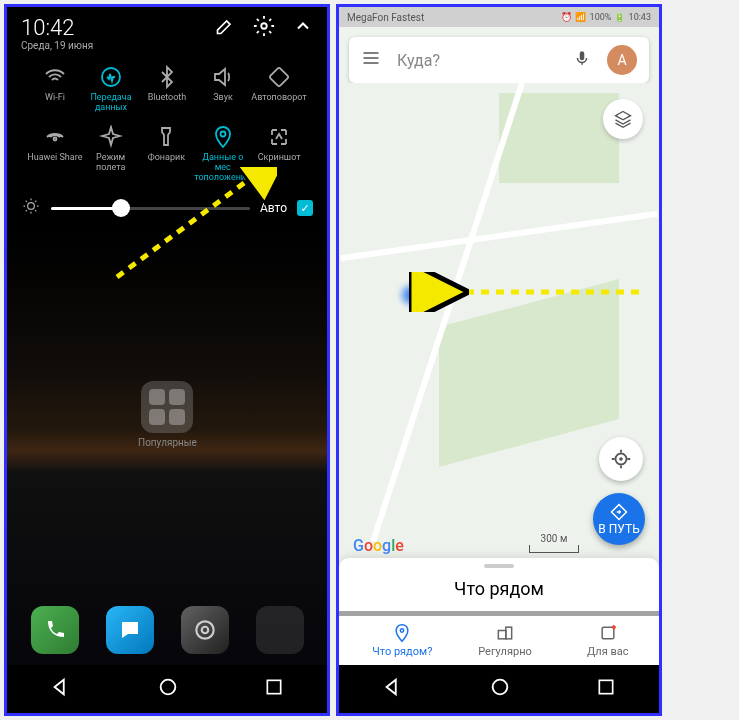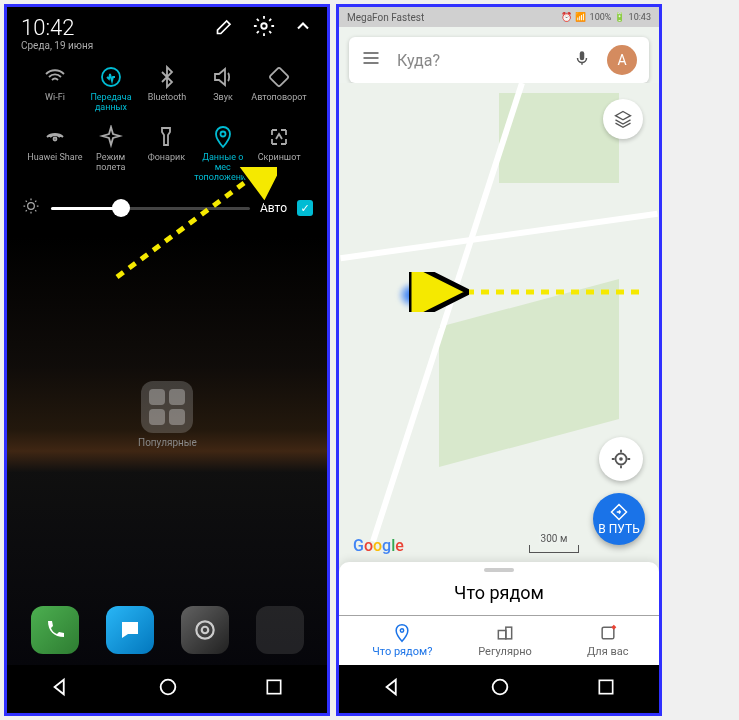--- a/index.html
+++ b/index.html
@@ -76,21 +76,21 @@
 .go-btn-lbl { font-size: 12px; margin-top: 1px; }
 
 .glogo { position: absolute; bottom: 158px; left: 14px; font-size: 16px; font-weight: 500; }
 .glogo span:nth-child(1){color:#4285f4}.glogo span:nth-child(2){color:#ea4335}.glogo span:nth-child(3){color:#fbbc05}.glogo span:nth-child(4){color:#4285f4}.glogo span:nth-child(5){color:#34a853}.glogo span:nth-child(6){color:#ea4335}
 .scale { position: absolute; bottom: 160px; right: 80px; font-size: 10px; color: #555; border-bottom: 1px solid #555; border-left:1px solid #555; border-right:1px solid #555; width: 50px; height: 8px; text-align: center; line-height: 0; }
 .scale span { position: relative; top: -6px; background: #eef3ee; padding: 0 2px; }
 
 .bottom-sheet { position: absolute; bottom: 48px; left: 0; right: 0; background: #fff; border-top-left-radius: 10px; border-top-right-radius: 10px; box-shadow: 0 -2px 8px rgba(0,0,0,0.1); }
 .sheet-handle { width: 30px; height: 4px; background: #ccc; border-radius: 2px; margin: 6px auto; }
 .sheet-title { text-align: center; font-size: 18px; padding: 4px 0 12px; }
-.tabs { display: flex; border-top: 1px solid #a3a3a3; padding-left: 12px; }
+.tabs { display: flex; border-top: 5px solid #a3a3a3; padding-left: 12px; }
 .tab { flex: 1; display: flex; flex-direction: column; align-items: center; padding: 7px 0; gap: 2px; }
 .tab-lbl { font-size: 11px; color: #666; }
 .tab.active .tab-lbl { color: #1a73e8; }
 .tab svg { stroke: #666; fill: none; stroke-width: 1.8; }
 .tab.active svg { stroke: #1a73e8; }
 
 .navbar2 { position: absolute; bottom: 0; left: 0; right: 0; height: 48px; background: #000; display: flex; justify-content: space-around; align-items: center; }
 .navbar2 svg { stroke: #fff; fill: none; stroke-width: 2; }
 </style>
 </head>

